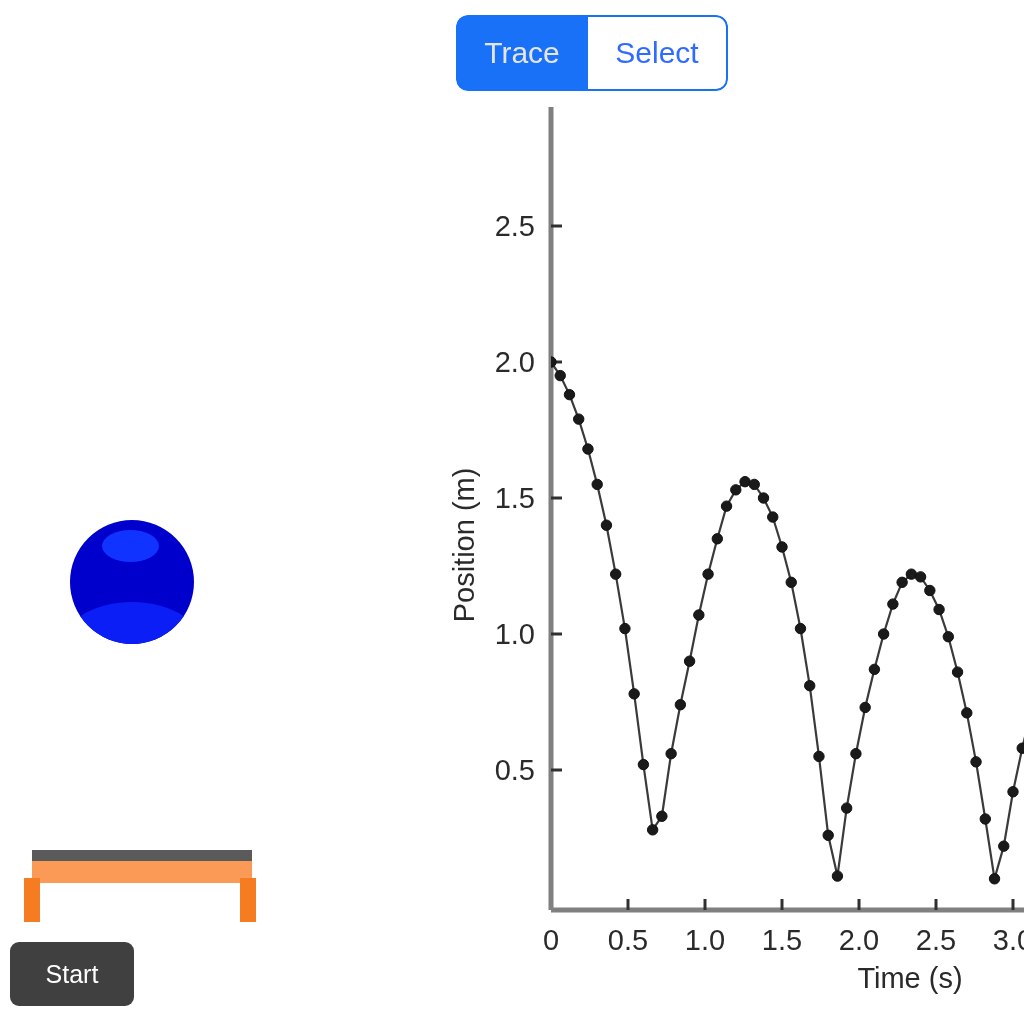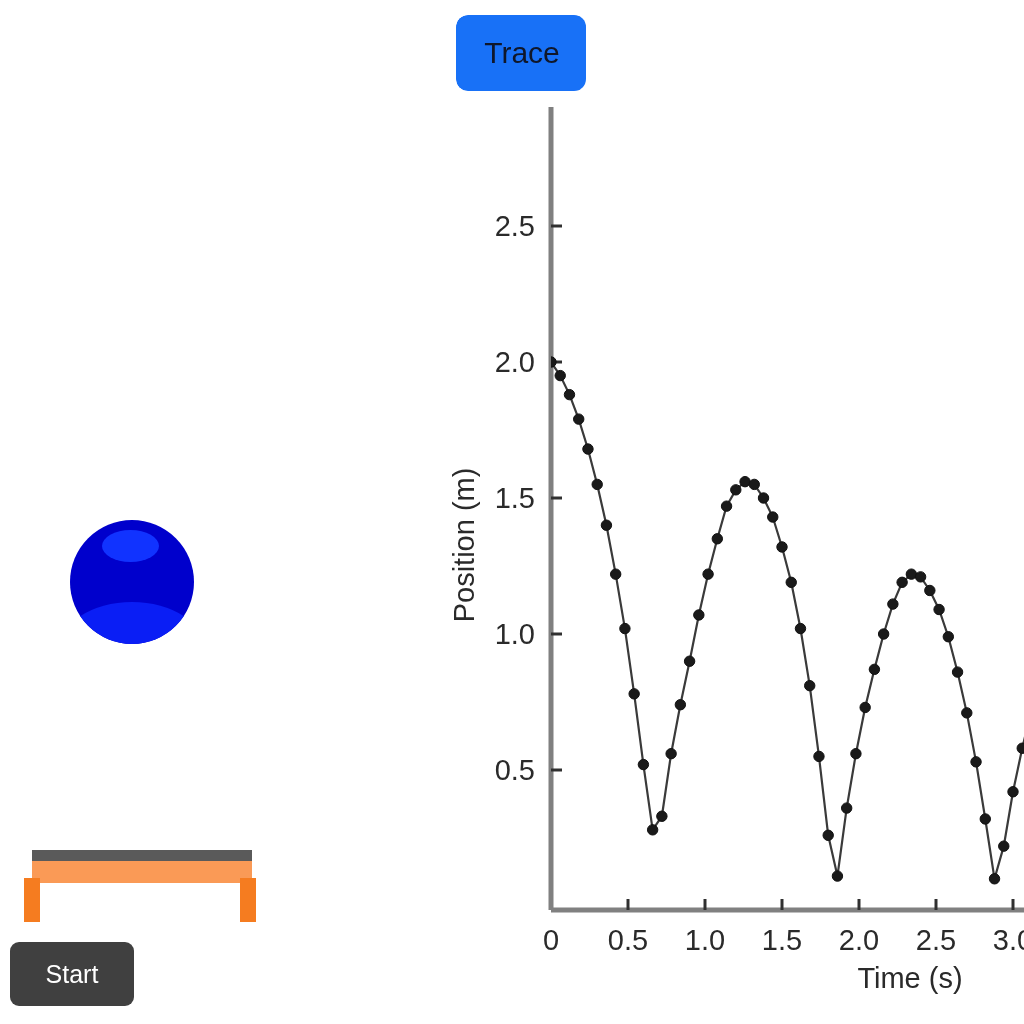--- a/index.html
+++ b/index.html
@@ -106,21 +106,21 @@
     font-size: 30px;
     display: flex;
     align-items: center;
     justify-content: center;
     cursor: pointer;
     border: 2px solid #1871f7;
   }
   #seg-trace {
     width: 130px;
     background: #1871f7;
-    color: #0f172a;
+    color: #e5e5e5;
     border-top-left-radius: 12px;
     border-bottom-left-radius: 12px;
     border-right: none;
   }
   #seg-select {
     width: 142px;
     background: #ffffff;
     color: #2f6bff;
     border-top-right-radius: 12px;
     border-bottom-right-radius: 12px;
@@ -160,20 +160,21 @@
     <div id="table-apron"></div>
     <div id="table-leg-left"></div>
     <div id="table-leg-right"></div>
   </div>
 
   <button id="start-button">Start</button>
 </div>
 
 <div id="mode-toggle">
   <div class="seg" id="seg-trace">Trace</div>
+  <div class="seg" id="seg-select">Select</div>
 </div>
 
 <div id="chart-area">
   <svg id="chart-svg" width="584" height="929" viewBox="0 0 584 929">
       <defs>
         <clipPath id="plotclip">
           <rect x="111" y="0" width="473" height="815"></rect>
         </clipPath>
       </defs>
     <g id="y-axis-group">

